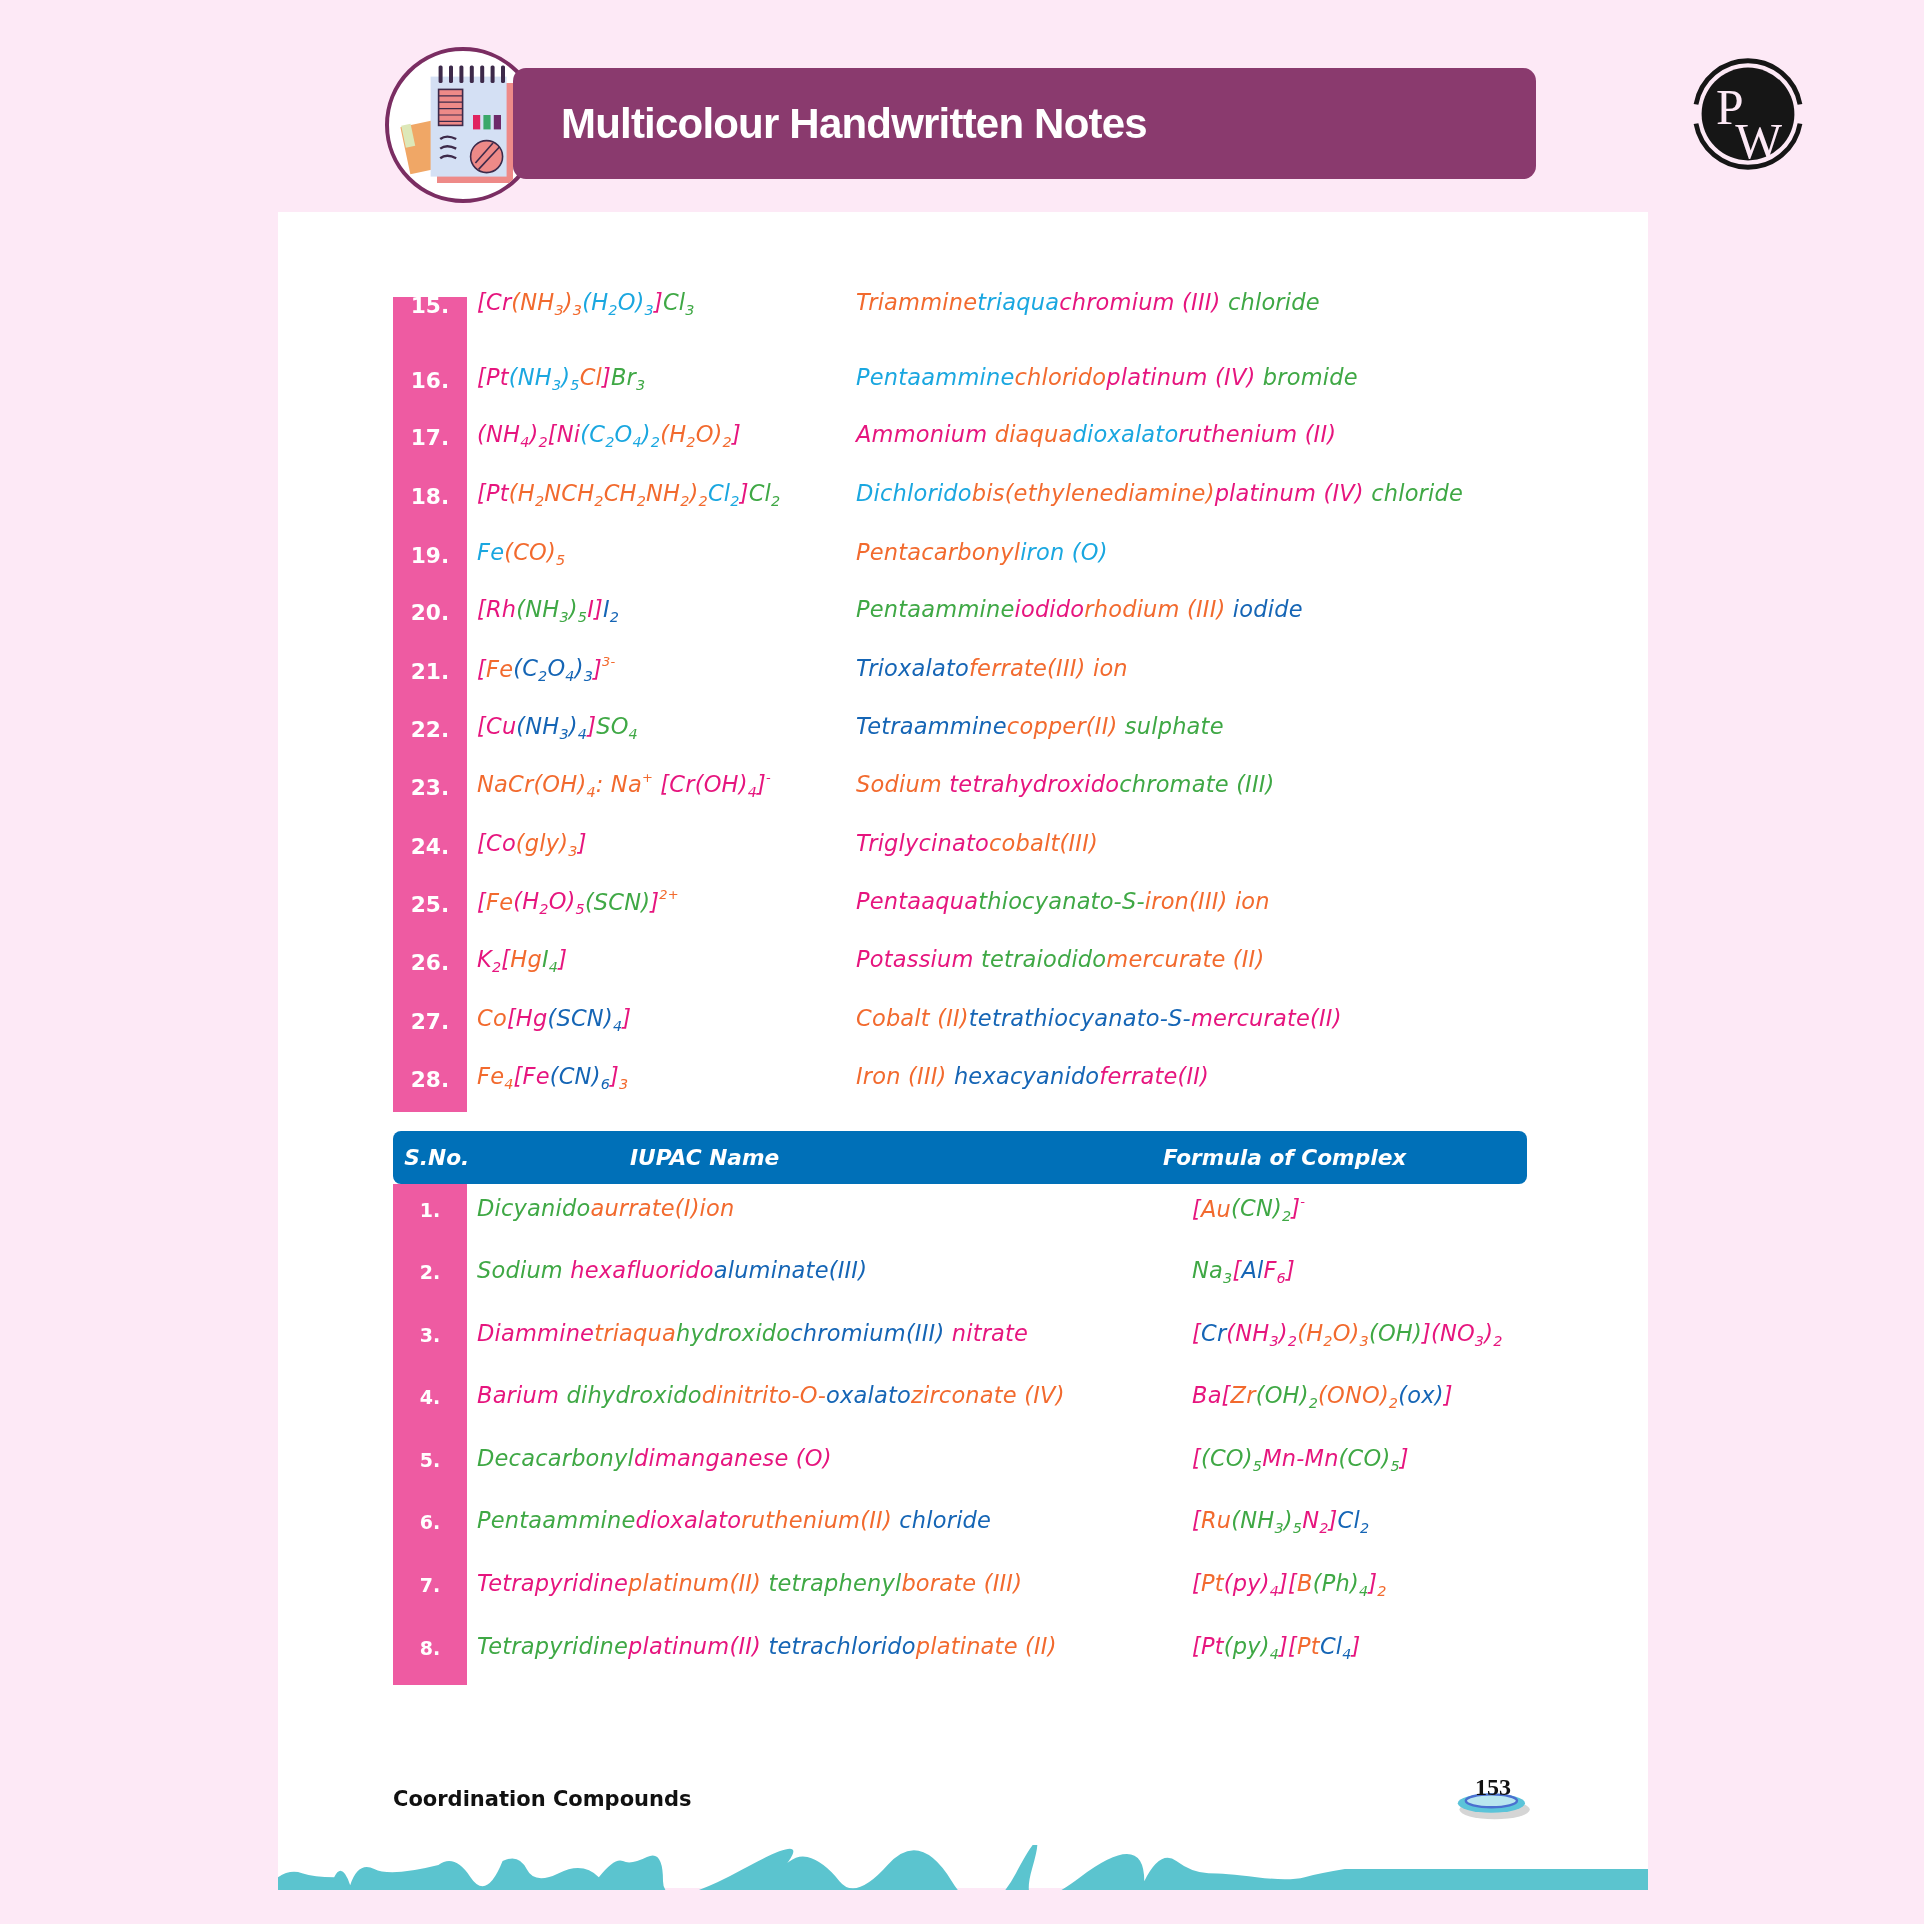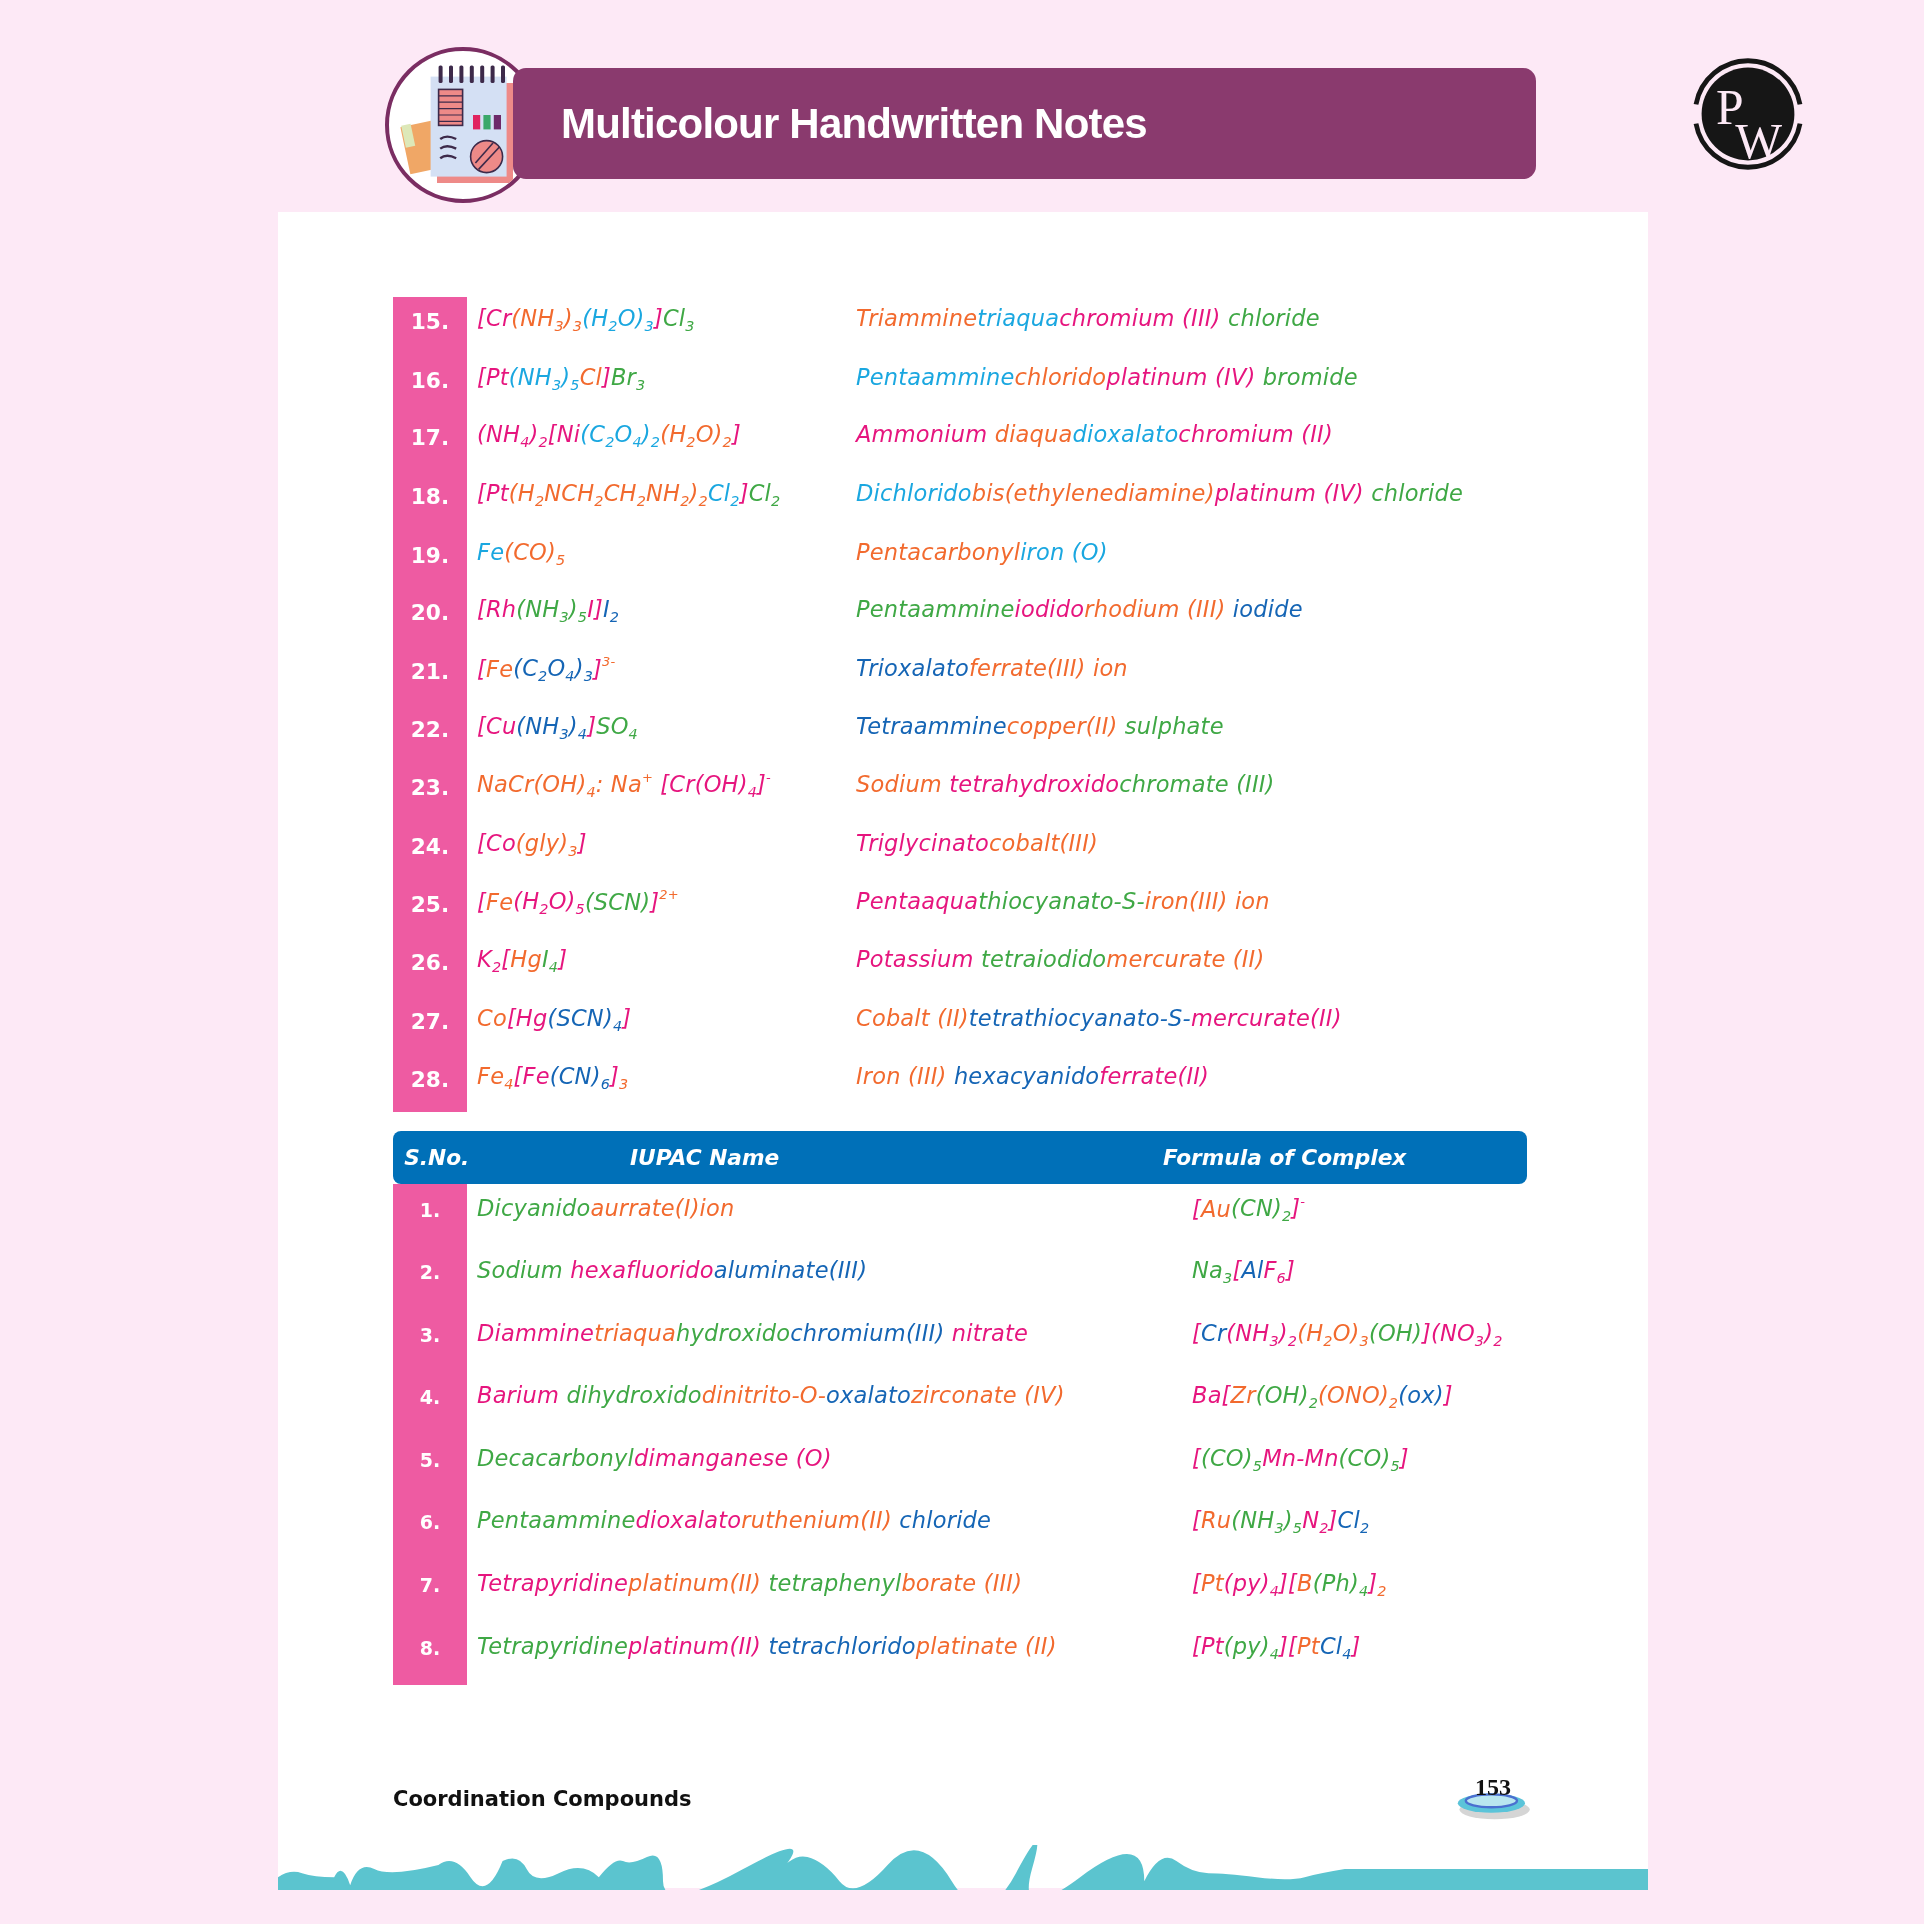--- a/index.html
+++ b/index.html
@@ -96,34 +96,34 @@
     <path d="M5 82 A66 66 0 0 0 135 82" stroke="#161616" stroke-width="6" fill="none"></path>
     <text x="30" y="83" fill="#fde9f6" font-family="Liberation Serif, serif" font-size="62">P</text>
     <text x="54" y="125" fill="#fde9f6" font-family="Liberation Serif, serif" font-size="62">W</text>
   </svg>
 </div>
 
 <div class="page"></div>
 
 <div class="pink-strip" style="left:393px;top:297px;width:74px;height:815px;"></div>
 
-<div class="row" style="top:303px;">
+<div class="row" style="top:287px;">
   <div class="sno" style="top:6.4px;">15.</div>
   <div class="formula hand" style="top:1.6px;"><span class="c-p">[Cr</span><span class="c-o">(NH<sub>3</sub>)<sub>3</sub></span><span class="c-b">(H<sub>2</sub>O)<sub>3</sub></span><span class="c-p">]</span><span class="c-g">Cl<sub>3</sub></span></div>
   <div class="name hand" style="top:1.6px;"><span class="c-o">Triammine</span><span class="c-b">triaqua</span><span class="c-p">chromium (III)</span> <span class="c-g">chloride</span></div>
 </div>
 <div class="row" style="top:362px;">
   <div class="sno" style="top:6.4px;">16.</div>
   <div class="formula hand" style="top:1.6px;"><span class="c-p">[Pt</span><span class="c-b">(NH<sub>3</sub>)<sub>5</sub></span><span class="c-o">Cl</span><span class="c-p">]</span><span class="c-g">Br<sub>3</sub></span></div>
   <div class="name hand" style="top:1.6px;"><span class="c-b">Pentaammine</span><span class="c-o">chlorido</span><span class="c-p">platinum (IV)</span> <span class="c-g">bromide</span></div>
 </div>
 <div class="row" style="top:419px;">
   <div class="sno" style="top:6.4px;">17.</div>
   <div class="formula hand" style="top:1.6px;"><span class="c-p">(NH<sub>4</sub>)<sub>2</sub>[Ni</span><span class="c-b">(C<sub>2</sub>O<sub>4</sub>)<sub>2</sub></span><span class="c-o">(H<sub>2</sub>O)<sub>2</sub></span><span class="c-p">]</span></div>
-  <div class="name hand" style="top:1.6px;"><span class="c-p">Ammonium</span> <span class="c-o">diaqua</span><span class="c-b">dioxalato</span><span class="c-p">chromium (II)</span></div>
+  <div class="name hand" style="top:1.6px;"><span class="c-p">Ammonium</span> <span class="c-o">diaqua</span><span class="c-b">dioxalato</span><span class="c-p">ruthenium (II)</span></div>
 </div>
 <div class="row" style="top:478px;">
   <div class="sno" style="top:6.4px;">18.</div>
   <div class="formula hand" style="top:1.6px;"><span class="c-p">[Pt</span><span class="c-o">(H<sub>2</sub>NCH<sub>2</sub>CH<sub>2</sub>NH<sub>2</sub>)<sub>2</sub></span><span class="c-b">Cl<sub>2</sub></span><span class="c-p">]</span><span class="c-g">Cl<sub>2</sub></span></div>
   <div class="name hand" style="top:1.6px;"><span class="c-b">Dichlorido</span><span class="c-o">bis(ethylenediamine)</span><span class="c-p">platinum (IV)</span> <span class="c-g">chloride</span></div>
 </div>
 <div class="row" style="top:537px;">
   <div class="sno" style="top:6.4px;">19.</div>
   <div class="formula hand" style="top:1.6px;"><span class="c-b">Fe</span><span class="c-o">(CO)<sub>5</sub></span></div>
   <div class="name hand" style="top:1.6px;"><span class="c-o">Pentacarbonyl</span><span class="c-b">iron (O)</span></div>

